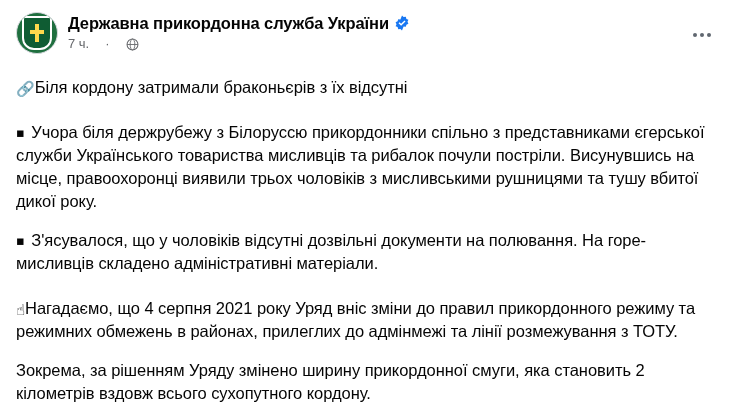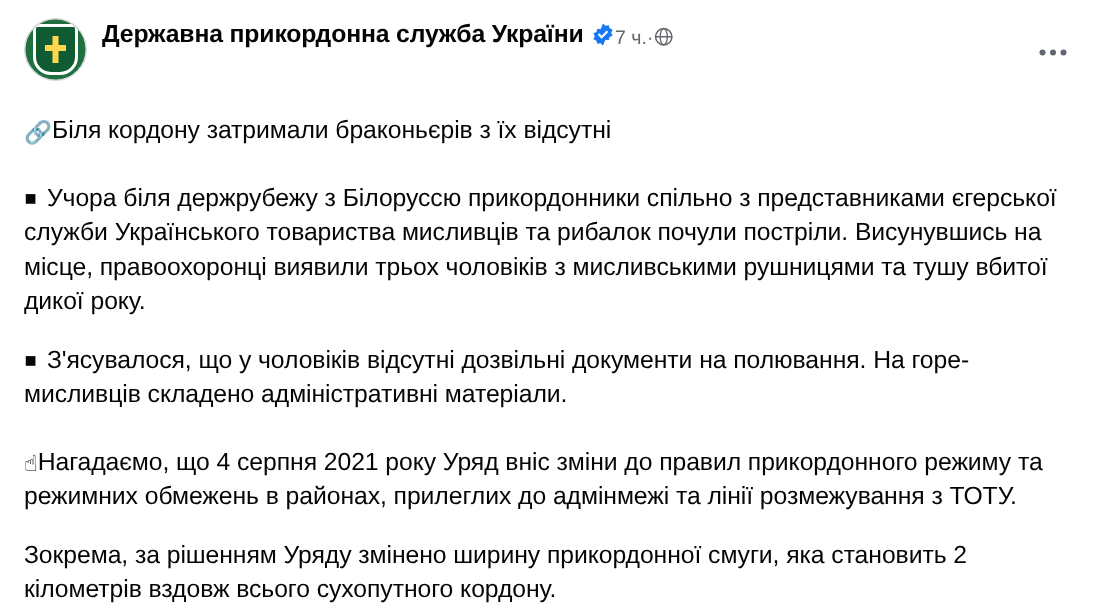--- a/index.html
+++ b/index.html
@@ -70,20 +70,21 @@
   }
   .avatar .emblem .cross:after {
     left: 0;
     top: 6px;
     width: 14px;
     height: 4px;
   }
   .header-text {
     margin-left: 10px;
     display: flex;
+    flex-direction: column;
     justify-content: center;
     padding-top: 1px;
   }
   .page-name-row {
     display: flex;
     align-items: center;
     gap: 5px;
   }
   .page-name {
     font-size: 16.5px;
@@ -94,21 +95,21 @@
   }
   .verified {
     width: 16px;
     height: 16px;
     flex: 0 0 16px;
     display: block;
   }
   .meta-row {
     display: flex;
     align-items: center;
-    gap: 0;
+    gap: 16px;
     margin-top: 3px;
   }
   .meta-time {
     font-size: 13px;
     color: #65676b;
     line-height: 16px;
   }
   .meta-dot {
     font-size: 13px;
     color: #65676b;

